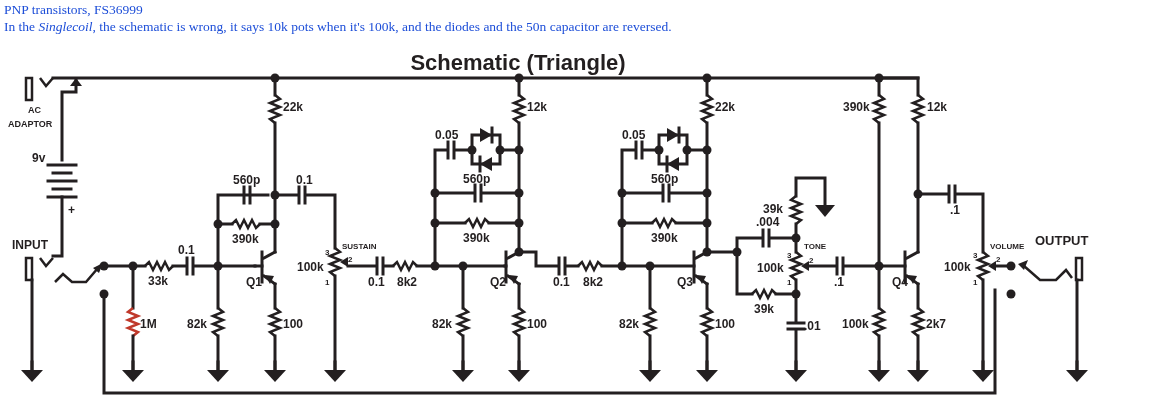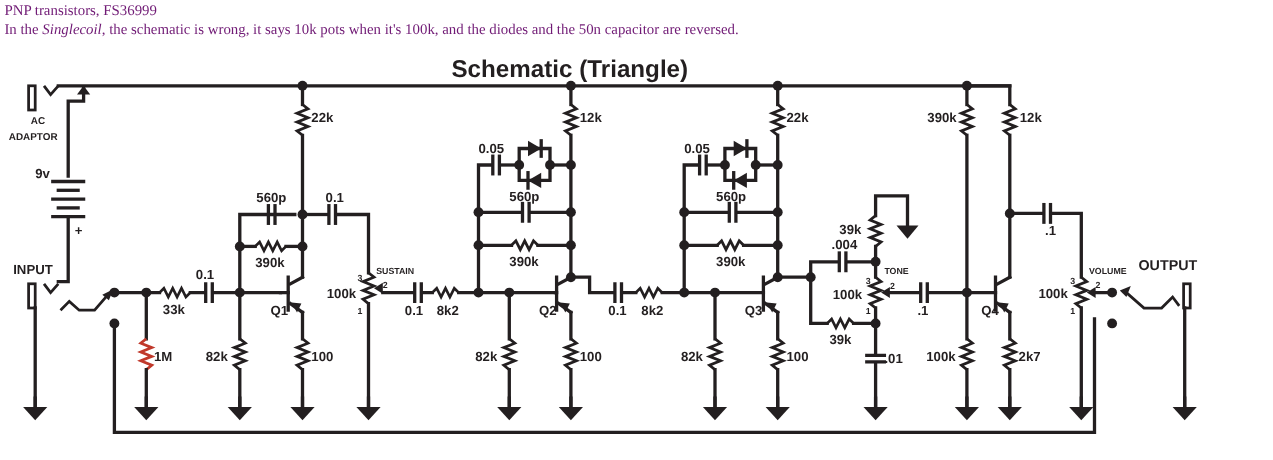--- a/index.html
+++ b/index.html
@@ -1,17 +1,17 @@
 <!DOCTYPE html>
 <html><head>
 <meta charset="utf-8">
 <style>
   html, body { margin:0; padding:0; background:#ffffff; }
   body { width:1157px; height:418px; position:relative; overflow:hidden; }
-  .note { position:absolute; left:4px; font-family:"Liberation Serif", serif; font-size:13.5px; color:#701a75; white-space:nowrap; }
+  .note { position:absolute; left:4px; font-family:"Liberation Serif", serif; font-size:13.5px; color:#1d4ed8; white-space:nowrap; }
   #note1 { top:2px; }
   #note2 { top:19px; }
   #diagram { position:absolute; left:0; top:0; }
   .w { stroke:#231f20; stroke-width:3; fill:none; stroke-linecap:square; stroke-linejoin:miter; }
   .wt { stroke:#231f20; stroke-width:2.5; fill:none; stroke-linejoin:miter; }
   .fill { fill:#231f20; stroke:none; }
   .red { stroke:#c0392b; stroke-width:2.5; fill:none; }
   .lbl { font-family:"Liberation Sans", sans-serif; font-weight:bold; font-size:12px; fill:#231f20; }
   .lbl-sm { font-family:"Liberation Sans", sans-serif; font-weight:bold; font-size:9px; fill:#231f20; }
   .lbl-xs { font-family:"Liberation Sans", sans-serif; font-weight:bold; font-size:8px; fill:#231f20; }

